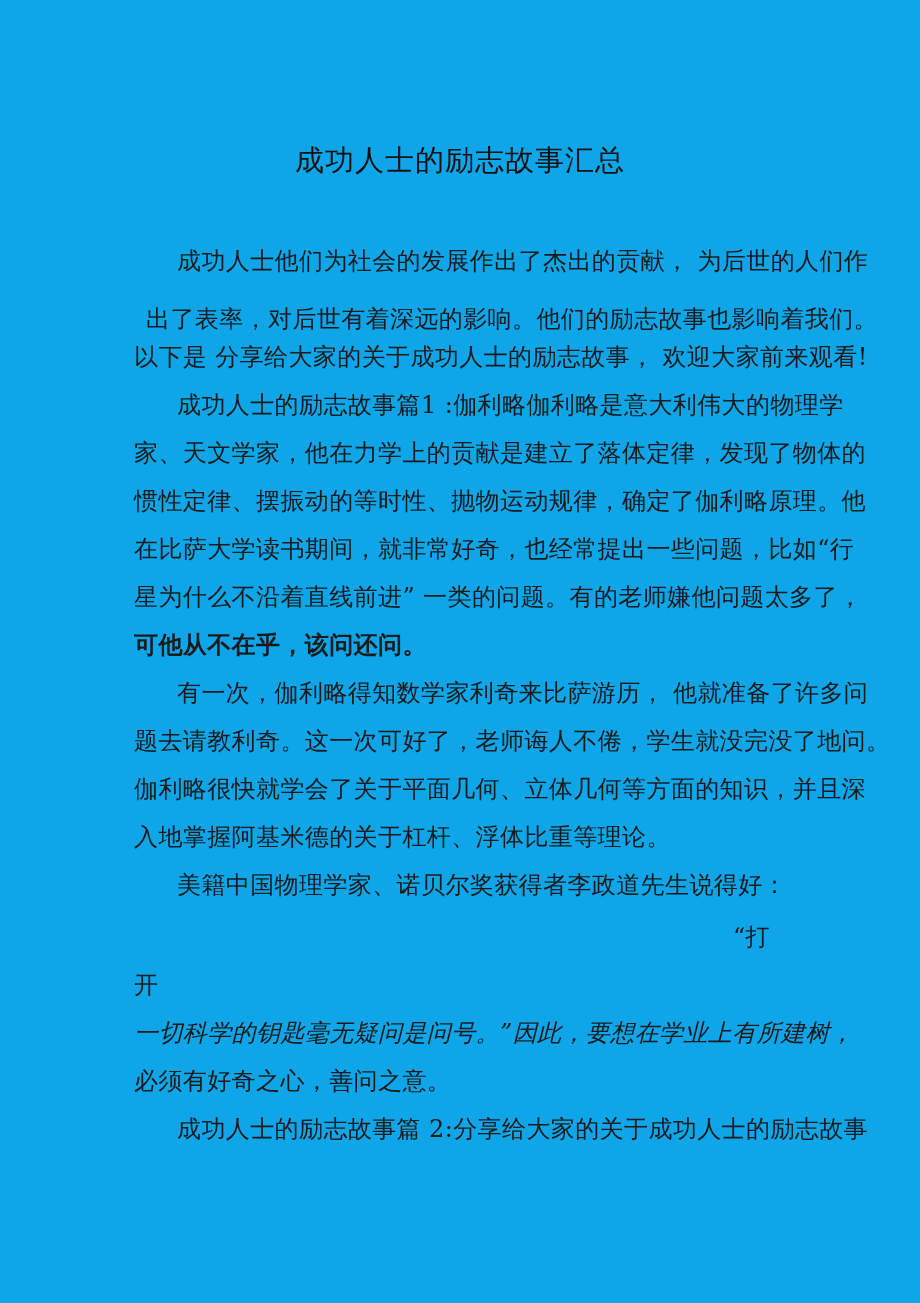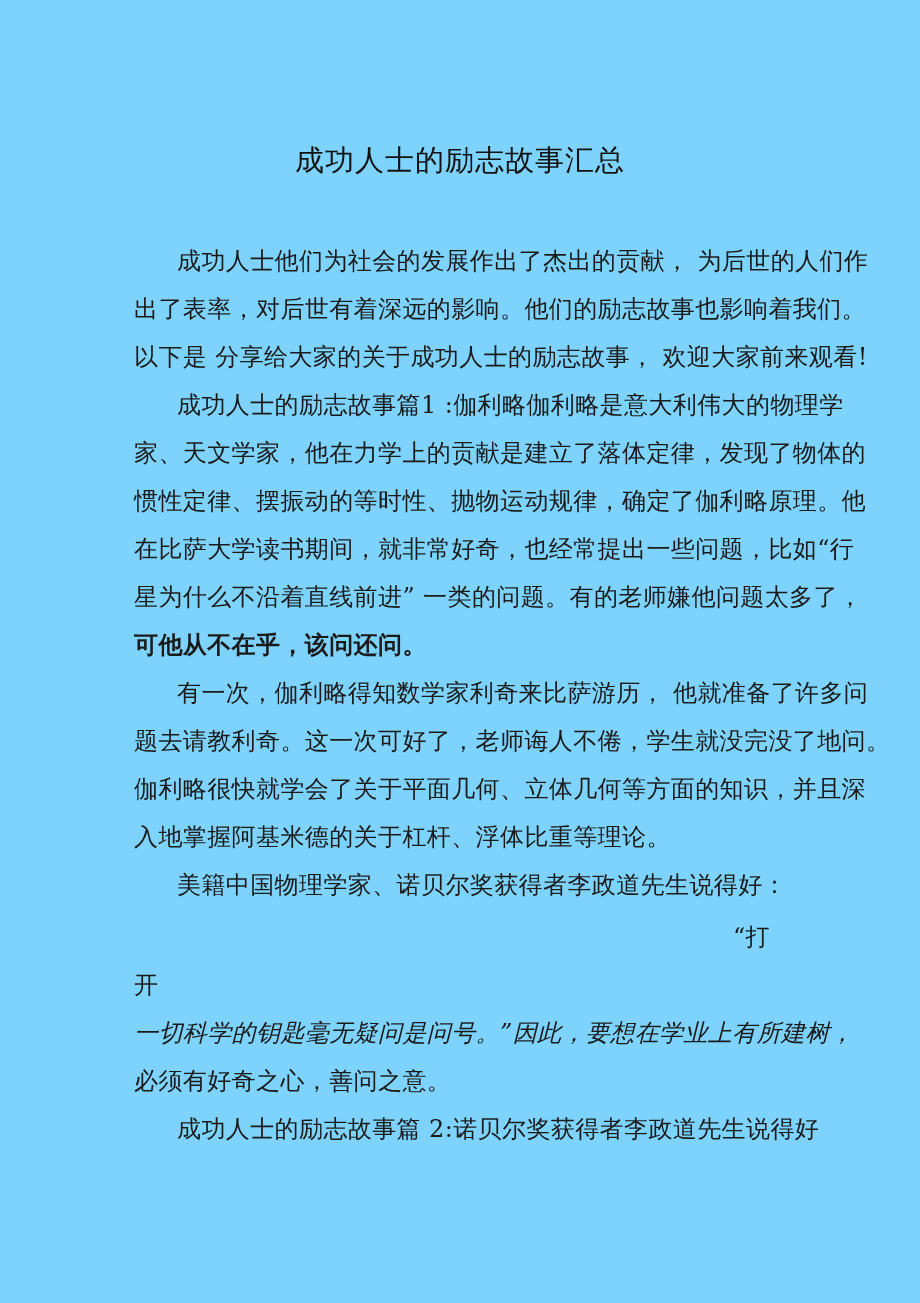--- a/index.html
+++ b/index.html
@@ -13,21 +13,21 @@
       position: relative;
       overflow: hidden;
       font-family: "DejaVu Serif", "Liberation Serif", serif;
       color: #1a1a1a;
     }
     .page {
       position: absolute;
       left: 0; top: 0;
       width: 920px;
       height: 1303px;
-      background: #7dd3fc;
+      background: #0ea5e9;
     }
     .title {
       position: absolute;
       left: 0;
       width: 920px;
       top: 140px;
       text-align: center;
       font-size: 29px;
       line-height: 40px;
       letter-spacing: 1px;
@@ -46,35 +46,35 @@
     .line.indent { left: 177px; }
     .line.right { left: auto; right: 150px; }
   </style>
 </head>
 <body>
 
 <div class="page">
   <h1 class="title" style="margin:0;font-weight:normal;">成功人士的励志故事汇总</h1>
 
   <div class="line indent" style="top:246px;">成功人士他们为社会的发展作出了杰出的贡献，  为后世的人们作</div>
-  <div class="line" style="top:294px;">出了表率，对后世有着深远的影响。他们的励志故事也影响着我们。</div>
+  <div class="line" style="top:304px;margin-left:12px;">出了表率，对后世有着深远的影响。他们的励志故事也影响着我们。</div>
   <div class="line" style="top:342px;">以下是 分享给大家的关于成功人士的励志故事，  欢迎大家前来观看!</div>
 
   <div class="line indent" style="top:390px;text-align:center;">成功人士的励志故事篇1 :伽利略伽利略是意大利伟大的物理学</div>
   <div class="line" style="top:438px;">家、天文学家，他在力学上的贡献是建立了落体定律，发现了物体的</div>
   <div class="line" style="top:486px;">惯性定律、摆振动的等时性、抛物运动规律，确定了伽利略原理。他</div>
   <div class="line" style="top:534px;">在比萨大学读书期间，就非常好奇，也经常提出一些问题，比如“行</div>
   <div class="line" style="top:582px;">星为什么不沿着直线前进”  一类的问题。有的老师嫌他问题太多了，</div>
   <div class="line" style="top:630px;font-weight:bold;">可他从不在乎，该问还问。</div>
 
   <div class="line indent" style="top:678px;">有一次，伽利略得知数学家利奇来比萨游历，  他就准备了许多问</div>
   <div class="line" style="top:726px;">题去请教利奇。这一次可好了，老师诲人不倦，学生就没完没了地问。</div>
   <div class="line" style="top:774px;">伽利略很快就学会了关于平面几何、立体几何等方面的知识，并且深</div>
   <div class="line" style="top:822px;">入地掌握阿基米德的关于杠杆、浮体比重等理论。</div>
 
   <div class="line indent" style="top:870px;">美籍中国物理学家、诺贝尔奖获得者李政道先生说得好：</div>
   <div class="line right" style="top:922px;">“打</div>
   <div class="line" style="top:970px;">开</div>
   <div class="line" style="top:1018px;font-style:italic;">一切科学的钥匙毫无疑问是问号。”因此，要想在学业上有所建树，</div>
   <div class="line" style="top:1066px;">必须有好奇之心，善问之意。</div>
 
-  <div class="line indent" style="top:1114px;">成功人士的励志故事篇 2:诺贝尔奖获得者李政道先生说得好</div>
+  <div class="line indent" style="top:1114px;">成功人士的励志故事篇 2:分享给大家的关于成功人士的励志故事</div>
 </div>
 
 </body></html>

